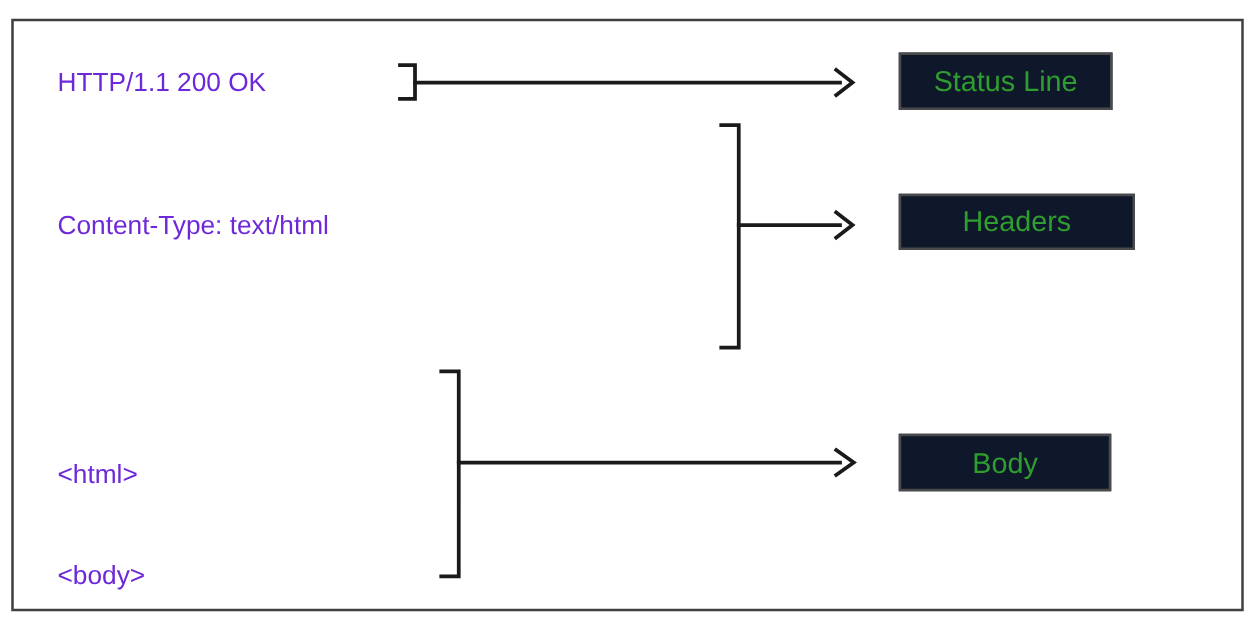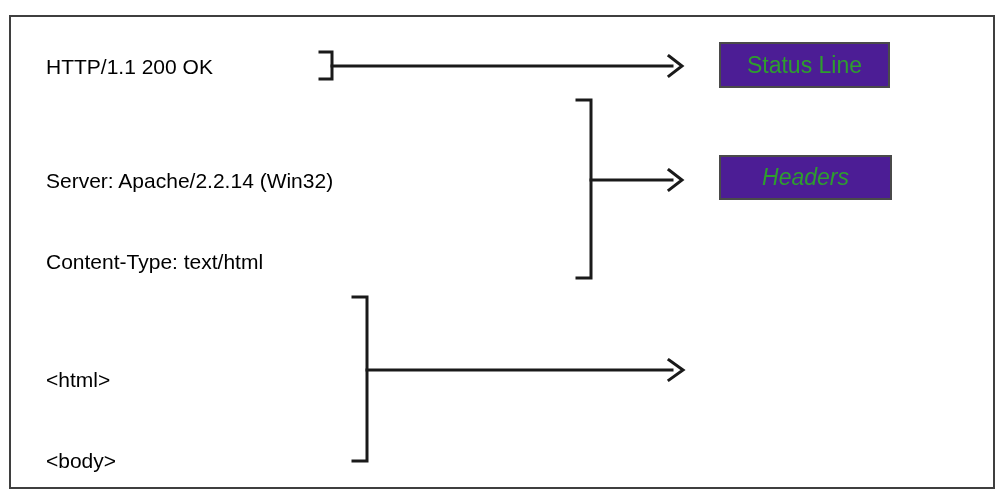--- a/index.html
+++ b/index.html
@@ -13,21 +13,21 @@
   .canvas { position: absolute; inset: 0; }
   .frame {
     position: absolute;
     left: 9px; top: 15px;
     width: 986px; height: 474px;
     border: 2px solid #3f3f3f;
     background: #ffffff;
   }
   .green-text {
     position: absolute;
-    color: #000000;
+    color: #6d28d9;
     font-size: 21px;
     line-height: 27px;
     white-space: pre;
   }
   .status { left: 46px; top: 53px; }
   .headers-block { left: 46px; top: 113px; }
   .body-block { left: 46px; top: 312px; }
   .connectors {
     position: absolute; left: 0; top: 0;
     width: 1007px; height: 499px;
@@ -36,45 +36,44 @@
   .connectors path {
     fill: none;
     stroke: #1a1a1a;
     stroke-width: 3;
     stroke-linecap: square;
     stroke-linejoin: miter;
   }
   .label-box {
     position: absolute;
     border: 2px solid #4a4a4a;
-    background: #4c1d95;
+    background: #0f172a;
     display: flex;
     align-items: center;
     justify-content: center;
   }
   .label-box .label {
     color: #2e9e2e;
     font-size: 23px;
     line-height: 23px;
   }
   .box-status  { left: 719px; top: 42px;  width: 171px; height: 46px; }
-  .box-headers { left: 719px; top: 155px; width: 173px; height: 45px; font-style: italic; }
+  .box-headers { left: 719px; top: 155px; width: 189px; height: 45px; }
   .box-body    { left: 719px; top: 347px; width: 170px; height: 46px; }
 </style>
 </head>
 <body>
 
 <div class="canvas">
 
   <div class="frame"></div>
 
   <div class="green-text status">HTTP/1.1 200 OK</div>
 
   <div class="green-text headers-block">
-    <div>Server: Apache/2.2.14 (Win32)</div>
     <div>Content-Type: text/html</div>
     
   </div>
 
   <div class="green-text body-block">
     <div>&lt;html&gt;</div>
     <div>&lt;body&gt;</div>
     
     
     
@@ -108,14 +107,17 @@
   </svg>
 
   <div class="label-box box-status">
     <span class="label">Status Line</span>
   </div>
 
   <div class="label-box box-headers">
     <span class="label">Headers</span>
   </div>
 
+  <div class="label-box box-body">
+    <span class="label">Body</span>
+  </div>
 
 </div>
 
 </body></html>

